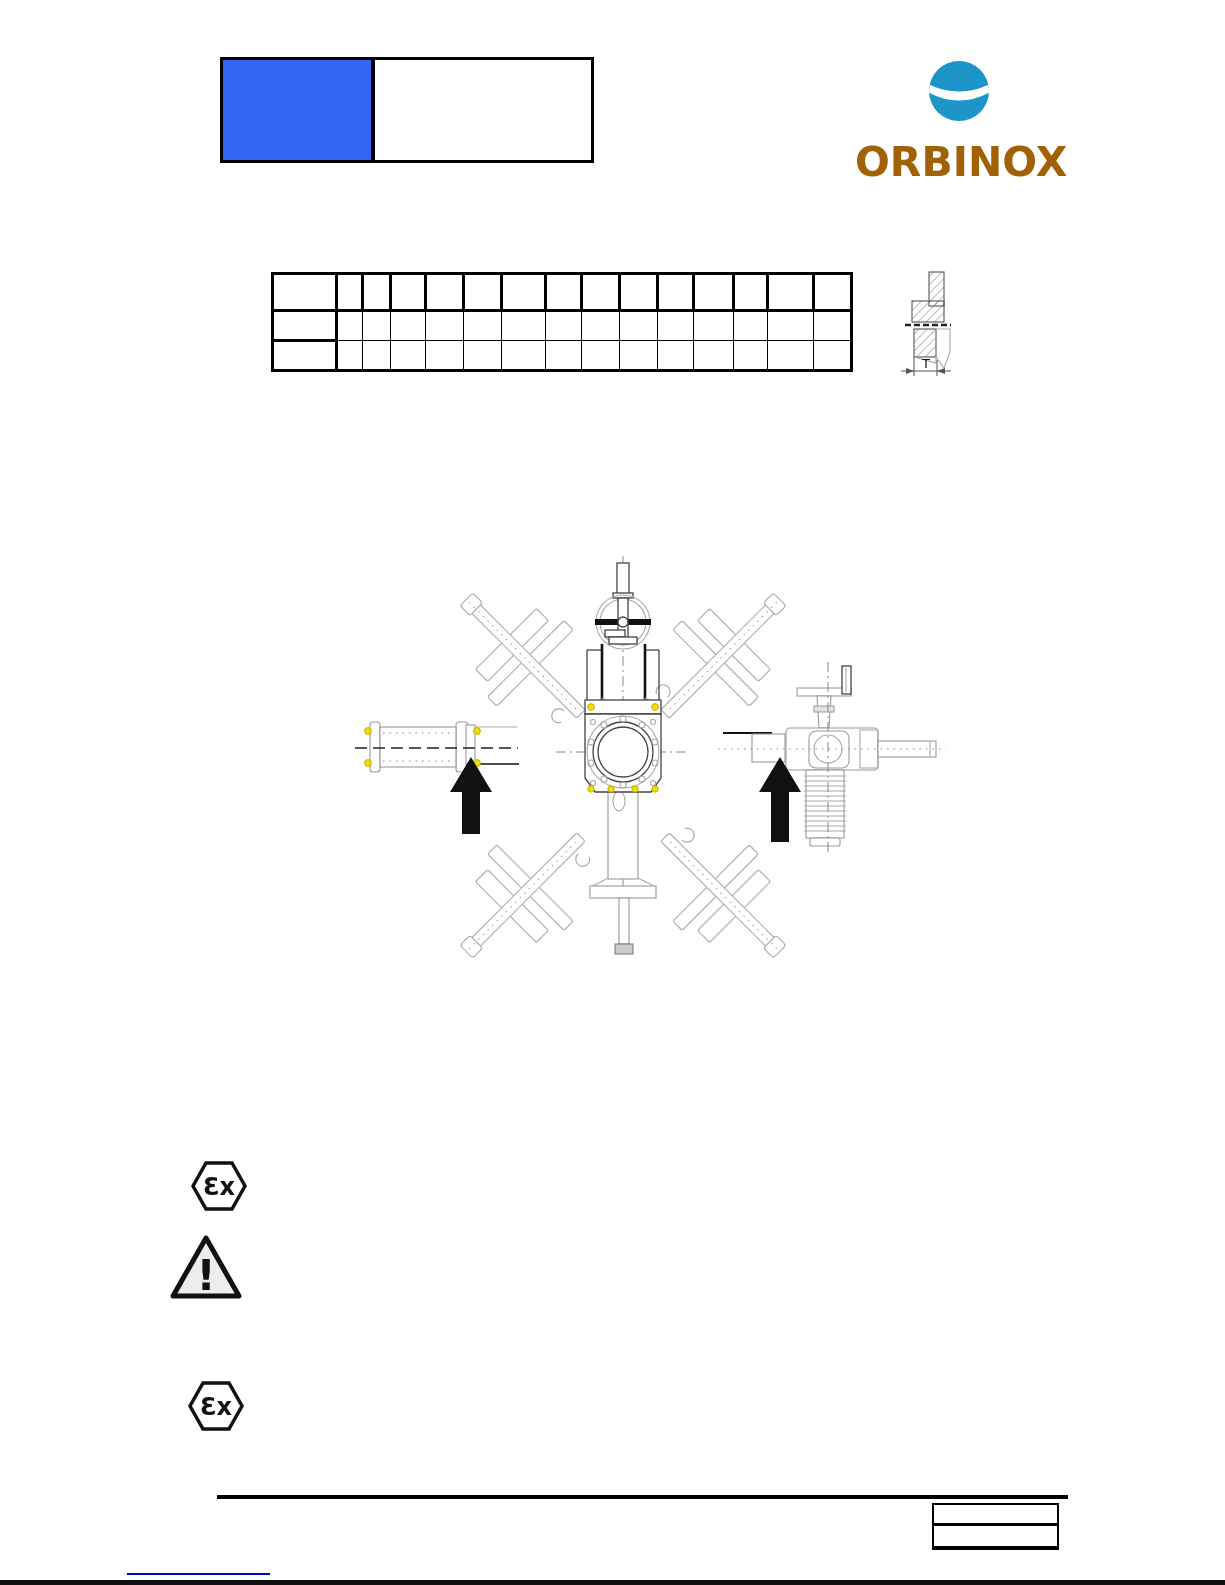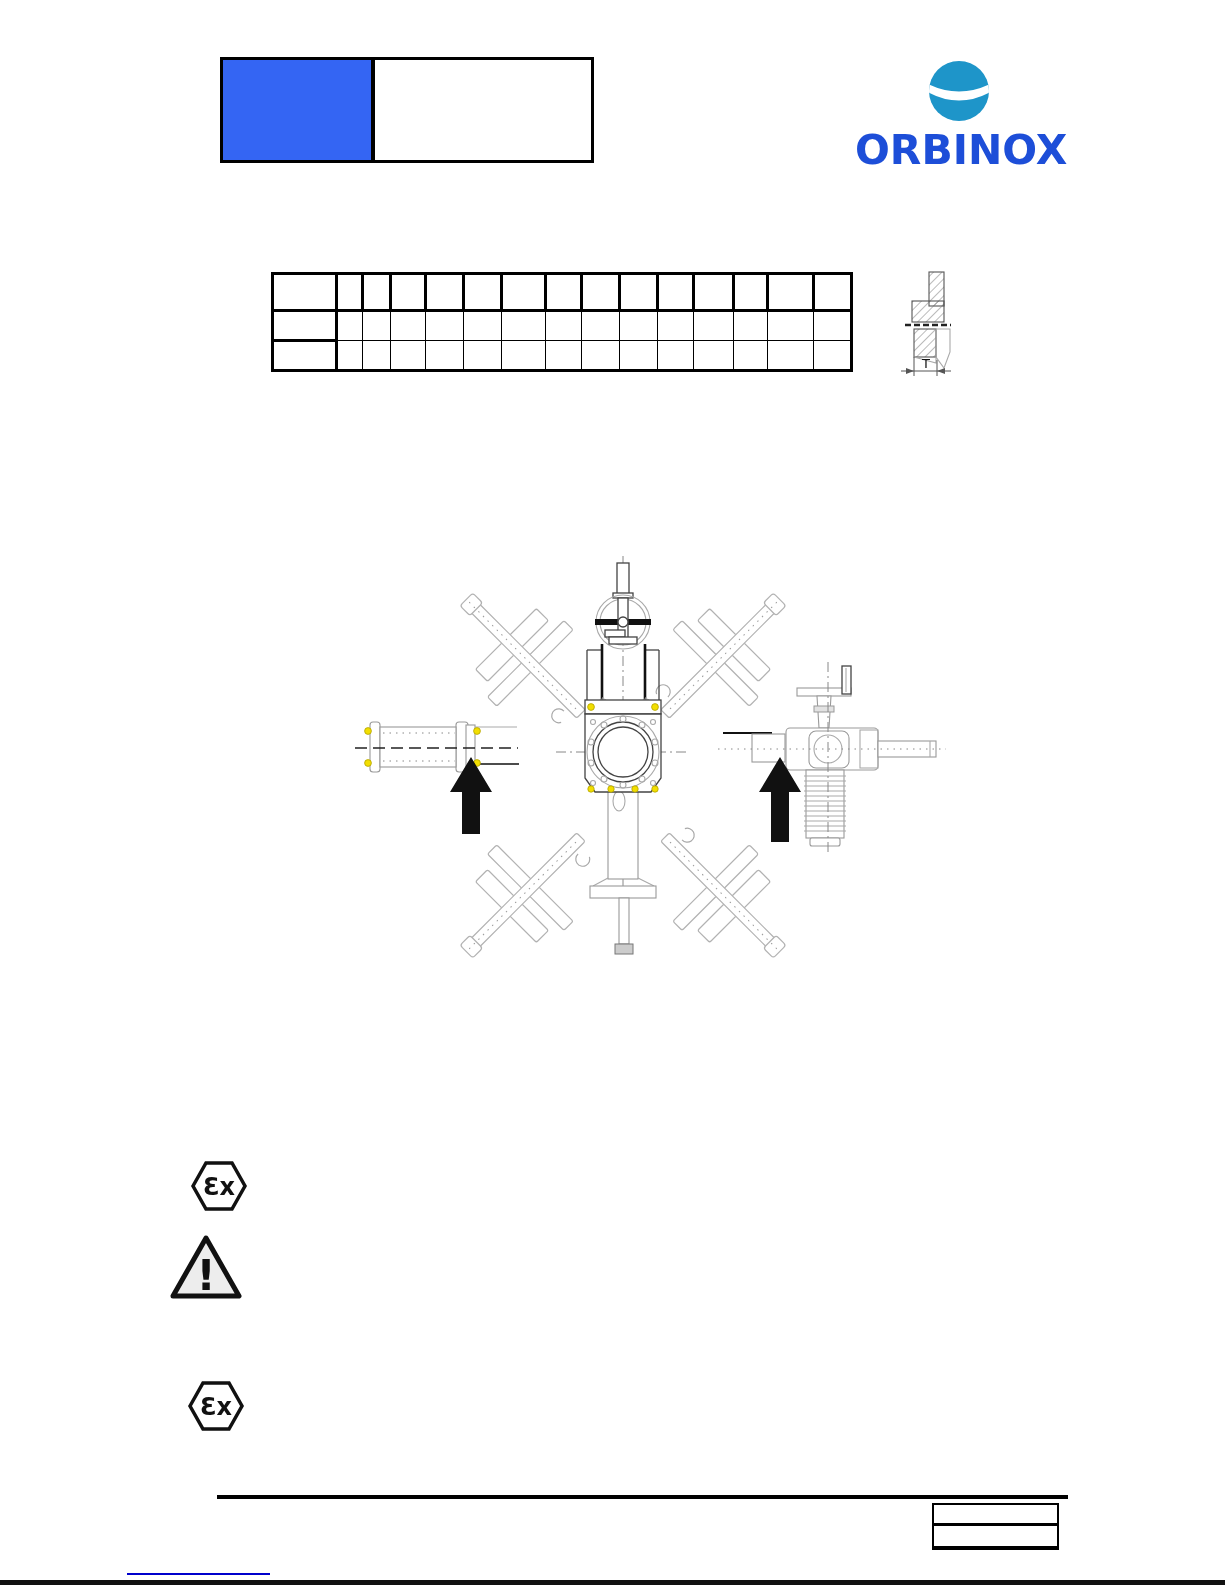--- a/index.html
+++ b/index.html
@@ -7,22 +7,22 @@
        font-family:"DejaVu Sans","Liberation Sans",sans-serif;}
   .abs{position:absolute;}
 
   
   .revbox{left:220px;top:57px;width:368px;height:100px;border:3px solid #000;display:flex;}
   .revbox .cell-blue{width:148px;height:100%;border-right:4px solid #000;}
   .revbox .cell-white{flex:1;background:#fff;}
 
   
   .logo{left:855px;top:60px;width:210px;height:115px;text-align:center;}
-  .logo .wordmark{position:absolute;left:0;top:66px;width:210px;font-size:41px;font-weight:800;
-       letter-spacing:0px;color:#1d4ed8;transform:scaleY(1.0);white-space:nowrap;}
+  .logo .wordmark{position:absolute;left:0;top:78px;width:210px;font-size:41px;font-weight:800;
+       letter-spacing:0px;color:#a16207;transform:scaleY(1.0);white-space:nowrap;}
 
   
   table.dims{left:271px;top:272px;position:absolute;border-collapse:collapse;table-layout:fixed;}
   table.dims td{padding:0;border:1px solid #000;}
   table.dims tr.hd td{border:3px solid #000;height:34px;}
   table.dims tr.bd td{height:27px;}
   table.dims tr.bd td:first-child{border-left:3px solid #000;border-right:3px solid #000;}
   table.dims tr.bd td:last-child{border-right:3px solid #000;}
   table.dims tr.b1 td{border-top:3px solid #000;}
   table.dims tr.b2 td{border-bottom:3px solid #000;}

